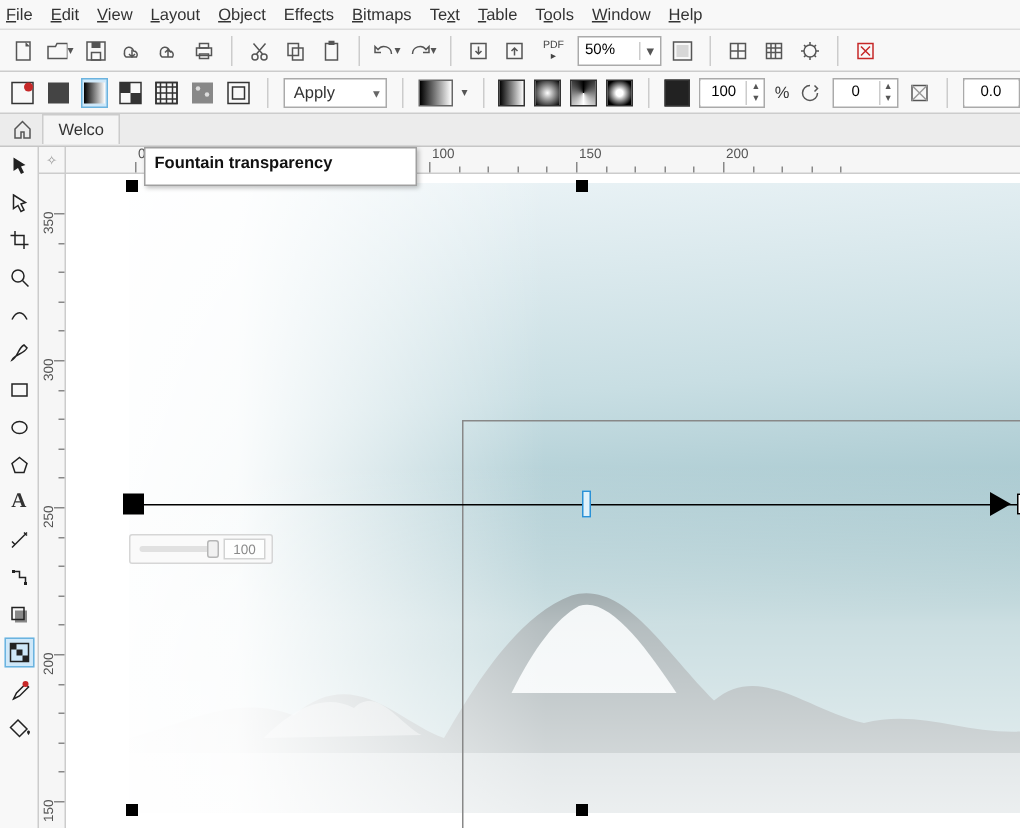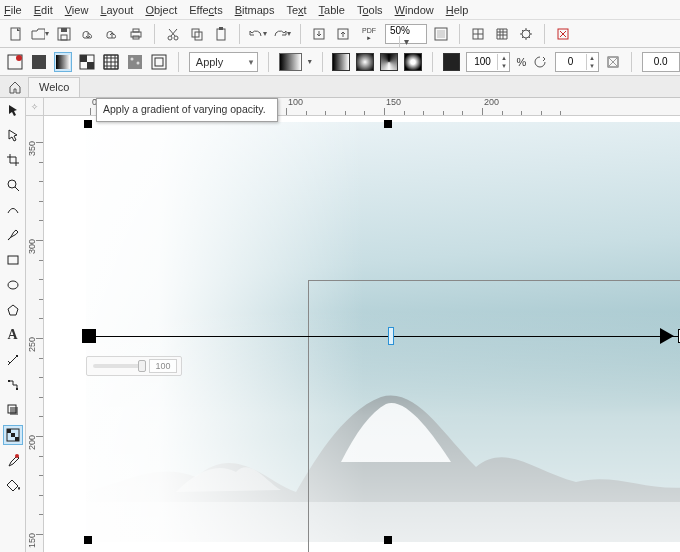--- a/index.html
+++ b/index.html
@@ -4,32 +4,32 @@
 <style>
   * { box-sizing: border-box; margin: 0; padding: 0; }
   html, body { width: 680px; height: 552px; overflow: hidden; font-family: Arial, sans-serif; font-size: 11px; background: #f0f0f0; color: #333; }
   .menubar { display: flex; height: 20px; background: #f8f8f8; border-bottom: 1px solid #ddd; align-items: center; padding-left: 4px; gap: 12px; }
   .menubar span { cursor: default; }
   .menubar span u { text-decoration: underline; }
   .toolbar { display: flex; height: 28px; background: #f8f8f8; border-bottom: 1px solid #ccc; align-items: center; padding-left: 6px; gap: 4px; }
   .tbtn { width: 20px; height: 20px; display: inline-flex; align-items: center; justify-content: center; border: 1px solid transparent; cursor: pointer; color: #444; }
   .tbtn.sel { background: #cfe8f9; border-color: #6bb3df; }
   .sep { width: 1px; height: 20px; background: #ccc; margin: 0 4px; }
-  .zoom { display: inline-flex; align-items: center; height: 20px; border: 1px solid #aaa; background: #fff; font-size: 10px; flex-direction: column; }
+  .zoom { display: inline-flex; align-items: center; height: 20px; border: 1px solid #aaa; background: #fff; font-size: 10px; }
   .zoom input { border: none; width: 40px; height: 16px; padding: 0 4px; font-size: 10px; outline: none; }
   .zoom .dd { width: 14px; text-align: center; border-left: 1px solid #ccc; color:#555; }
   .prop-bar { display: flex; height: 28px; background: #f8f8f8; border-bottom: 1px solid #ccc; align-items: center; padding-left: 6px; gap: 6px; }
   .mode-dd { height: 20px; border: 1px solid #aaa; background: #fff; display: inline-flex; align-items: center; padding: 0 6px; width: 84px; position: relative; font-size:11px; }
   .mode-dd .car { position:absolute; right:4px; font-size:9px; color:#666; }
   .pat { width: 22px; height: 18px; border:1px solid #333; display:inline-flex; align-items:center; justify-content:center; cursor:pointer; }
   .numfield { display:inline-flex; align-items:center; height:20px; border:1px solid #aaa; background:#fff; }
   .numfield input { border:none; width:30px; height:16px; text-align:center; font-size:10px; outline:none; }
   .numfield .ab { width:12px; display:flex; flex-direction:column; border-left:1px solid #ccc; }
   .numfield .ab span { height:8px; font-size:7px; line-height:7px; text-align:center; color:#555; cursor:pointer; }
-  .tabstrip { display:flex; height:22px; background:#ececec; align-items:center; border-bottom:1px solid #c6c6c6; padding-left:4px; }
+  .tabstrip { display:flex; height:22px; background:#ececec; align-items:flex-start; border-bottom:1px solid #c6c6c6; padding-left:4px; }
   .home { width:22px; height:20px; display:flex; align-items:center; justify-content:center; color:#555; cursor:pointer; }
   .tab { height:20px; padding:0 10px; display:flex; align-items:center; background:#f5f5f5; border:1px solid #ccc; border-bottom:none; margin-left:2px; font-size:11px; color:#333; }
   .workspace { display:flex; height:454px; }
   .toolbox { width:26px; background:#f8f8f8; border-right:1px solid #ccc; display:flex; flex-direction:column; align-items:center; padding-top:2px; gap:5px; }
   .toolbox .tool { width:20px; height:20px; display:flex; align-items:center; justify-content:center; color:#333; cursor:pointer; border:1px solid transparent; }
   .toolbox .tool.sel { background:#cfe8f9; border-color:#6bb3df; }
   .canvas-wrap { flex:1; position:relative; background:#fff; }
   .ruler-h { position:absolute; left:18px; right:0; top:0; height:18px; background:#f6f6f6; border-bottom:1px solid #ccc; overflow:hidden; }
   .ruler-h .tick { position:absolute; top:10px; height:8px; border-left:1px solid #888; }
   .ruler-h .lab { position:absolute; top:-1px; font-size:9px; color:#555; }
@@ -495,17 +495,17 @@
 
       <div class="floating-slider">
         <div class="bar">
             <div class="knob"></div>
           </div>
         <div class="val">100</div>
       </div>
     </div>
 
     <div class="tooltip">
-      <div class="tt-body">Apply a gradient of varying opacity.</div>
+      <div class="tt-title">Fountain transparency</div>
     </div>
 
   </div>
 </div>
 
 </body></html>

